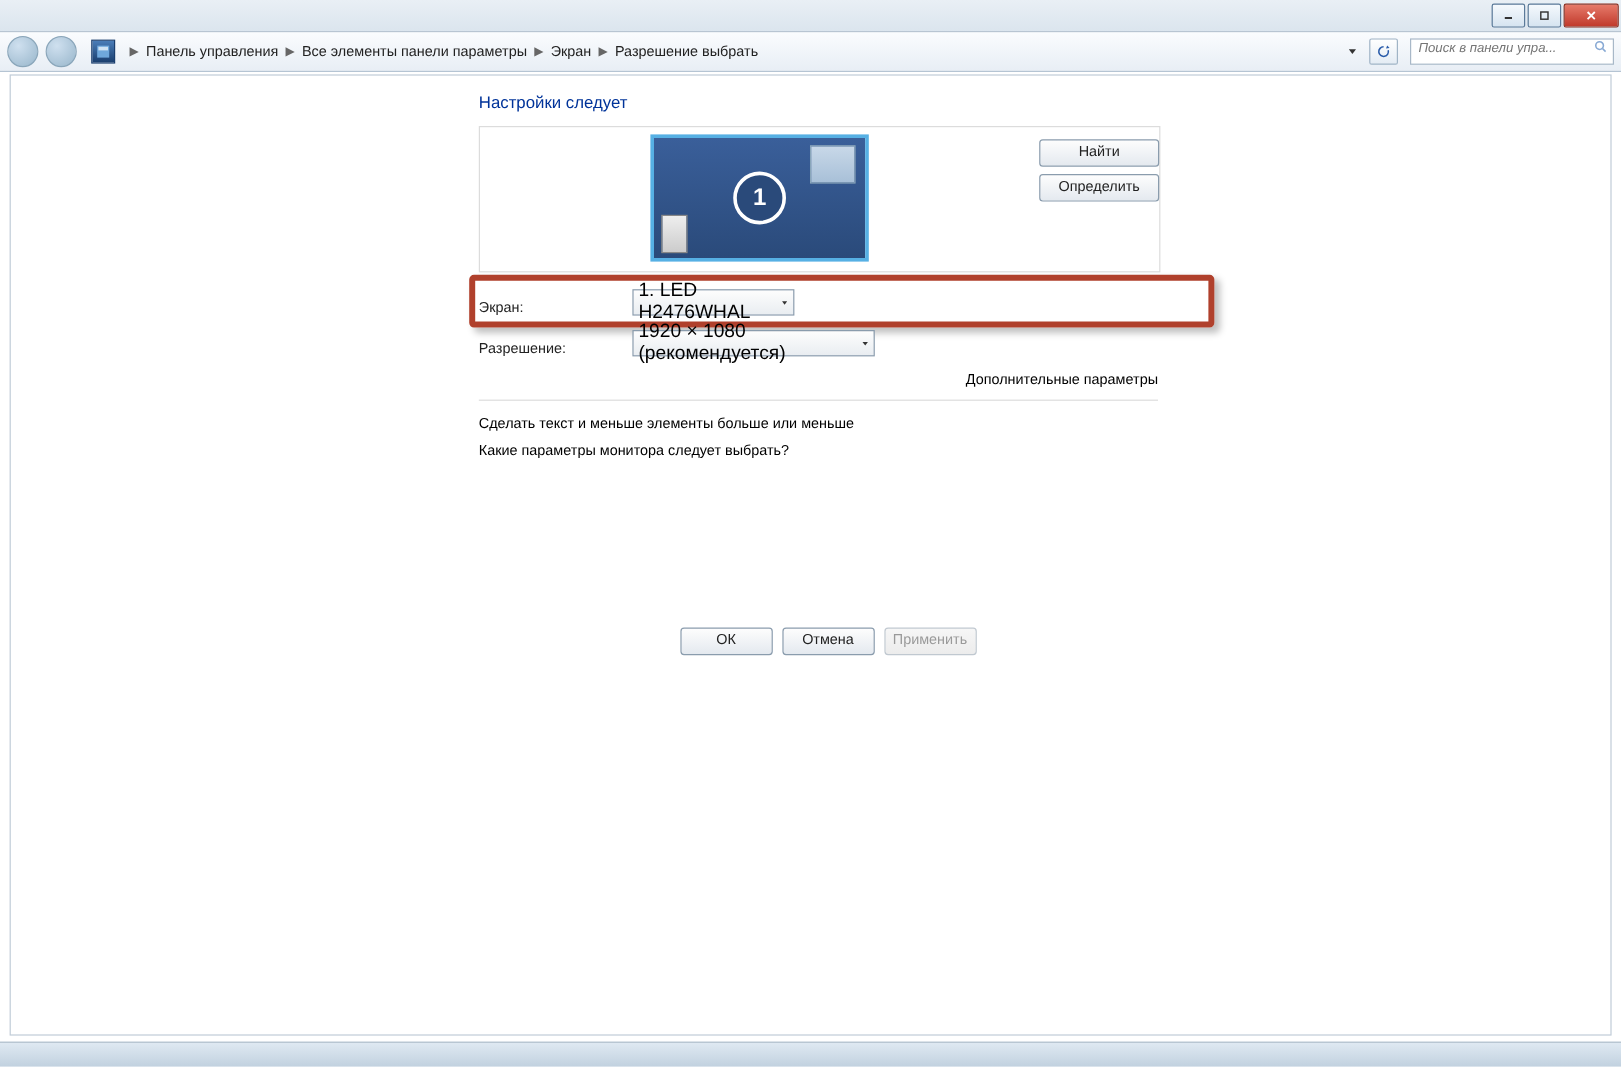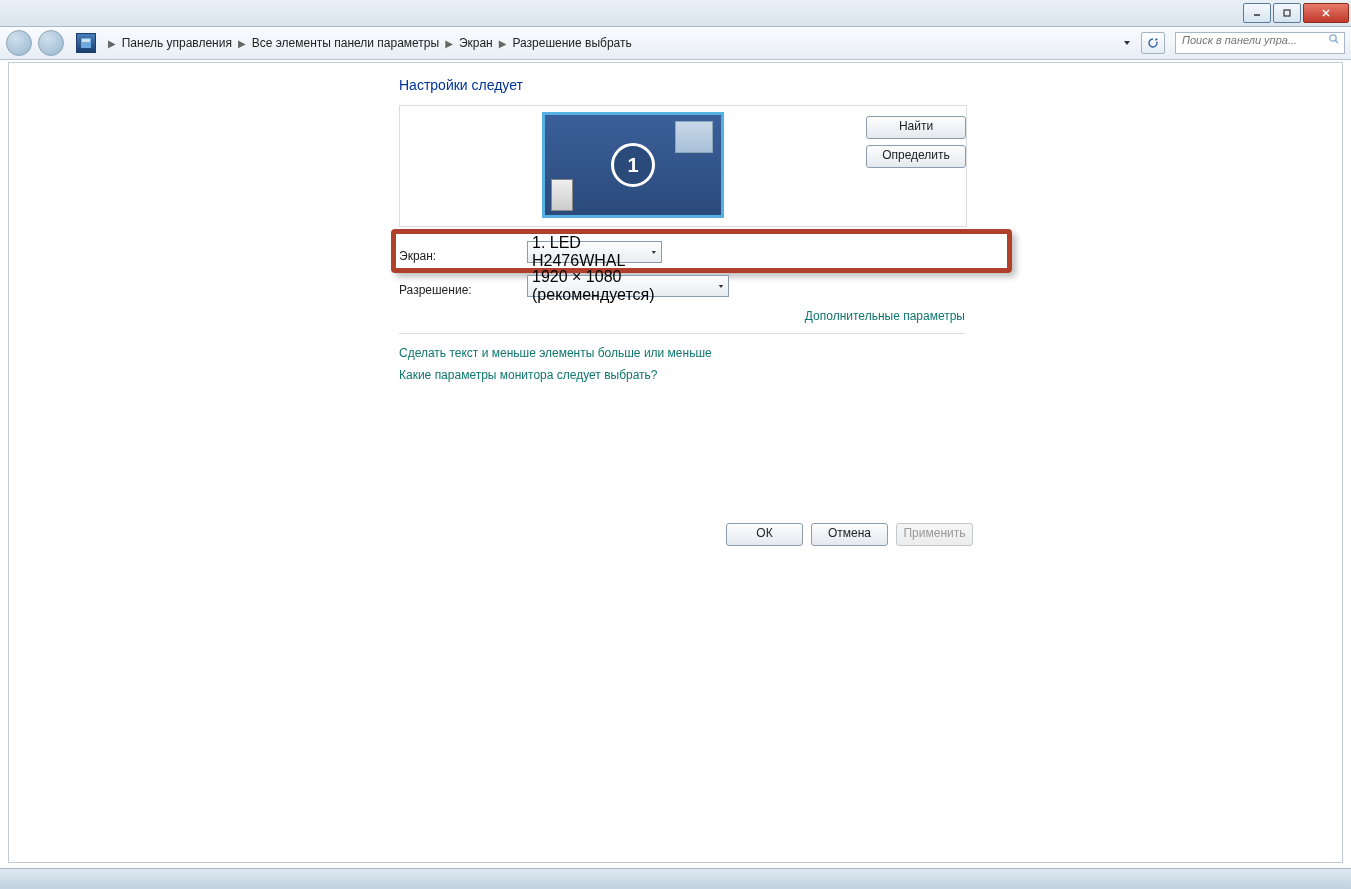--- a/index.html
+++ b/index.html
@@ -46,25 +46,25 @@
   .form-row.highlighted{}
   .highlight-box{position:absolute;left:-8px;right:310px;top:-12px;bottom:-10px;border:5px solid #b0402c;border-radius:4px;box-shadow:4px 4px 6px rgba(0,0,0,.25);pointer-events:none}
   .form-label{width:128px;color:#222}
   .form-select{border:1px solid #8a9cad;background:linear-gradient(to bottom,#fdfdfd,#e9edf1);height:20px;font-size:16px;padding:0 4px;display:flex;align-items:center;justify-content:space-between;cursor:pointer}
   .sel-1{width:125px}
   .sel-2{width:192px}
   .sel-3{width:168px}
   .form-select svg{width:7px;height:7px}
   
   .link-right{text-align:right;width:566px;margin:8px 0 10px}
-  .link{color:#0f766e;cursor:pointer}
+  .link{color:#000000;cursor:pointer}
   .hr{width:566px;border:none;border-top:1px solid #ddd;margin:0 0 12px}
   .link-row{margin-bottom:8px}
   
-  .footer-btns{position:absolute;left:398px;top:460px;width:566px;display:flex;justify-content:flex-end;gap:8px}
+  .footer-btns{position:absolute;left:398px;top:460px;width:566px;display:flex;justify-content:center;gap:8px}
   .footer-btns .std-btn{width:75px}
   .footer-btns .std-btn.disabled{color:#9a9a9a;border-color:#c0c8d0;background:linear-gradient(to bottom,#f6f6f6,#ececec);cursor:default}
   
   
   .taskbar{position:absolute;left:0;right:0;bottom:0;height:20px;background:linear-gradient(to bottom,#dfe9f2,#c1d1df);border-top:1px solid #a8b8c8;overflow:hidden}
   .taskbar-items{display:flex;height:100%;align-items:center;padding-left:8px;gap:6px}
   .tb-icon{width:36px;height:16px;border-radius:2px}
 </style>
 </head>
 <body>

